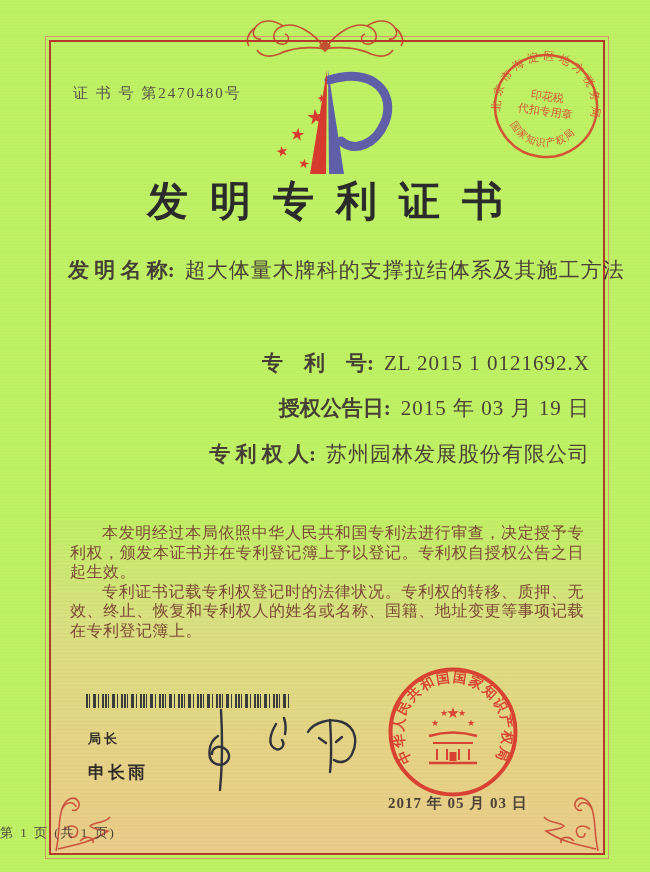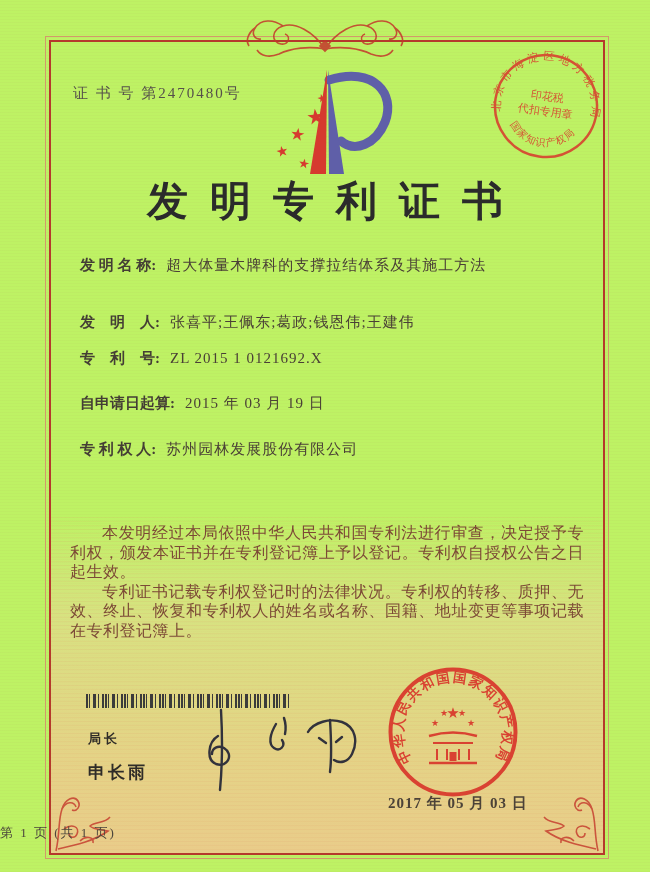--- a/index.html
+++ b/index.html
@@ -20,21 +20,21 @@
   }
   .frame-outer{position:absolute;left:45px;top:36px;right:41px;bottom:13px;border:1px solid #d29a6a;z-index:1;}
   .frame-inner{position:absolute;left:49px;top:40px;right:45px;bottom:17px;border:2px solid #b5382c;z-index:1;}
   .cert-no{position:absolute;left:73px;top:84px;z-index:2;font-size:15px;letter-spacing:2px;color:#55504a;}
   .logo{position:absolute;left:262px;top:64px;z-index:2;}
   .tax-seal{position:absolute;left:490px;top:50px;z-index:3;transform:rotate(8deg);opacity:.85;}
   .title{
     position:absolute;left:0;right:0;top:174px;z-index:2;text-align:center;
     font-size:41px;font-weight:700;color:#2b2b2b;letter-spacing:22px;text-indent:22px;
   }
-  .frow{position:absolute;left:80px;right:60px;z-index:2;font-size:15px;color:#433b32;white-space:nowrap;}
+  .frow{position:absolute;left:68px;right:60px;z-index:2;font-size:21px;color:#433b32;white-space:nowrap;text-align:right;}
   .flabel{font-weight:700;color:#443e35;margin-right:10px;}
   .fvalue{color:#4a4036;letter-spacing:1px;}
   .paras{position:absolute;left:70px;top:523px;width:514px;z-index:2;
     font-size:16px;line-height:19.5px;color:#7c4936;text-align:justify;letter-spacing:.5px;}
   .paras p{margin:0;text-indent:2em;}
   .barcode{position:absolute;left:86px;top:694px;width:204px;height:14px;z-index:2;
     background:repeating-linear-gradient(90deg,#3b3b3b 0 2px,transparent 2px 3px,#3b3b3b 3px 4px,transparent 4px 7px,#3b3b3b 7px 10px,transparent 10px 12px,#3b3b3b 12px 13px,transparent 13px 16px,#3b3b3b 16px 18px,transparent 18px 19px);}
   .director-title{position:absolute;left:88px;top:730px;z-index:2;
     font-family:Liberation Serif, serif;font-size:13px;font-weight:700;color:#2f2c28;letter-spacing:3px;}
   .director-name{position:absolute;left:88px;top:761px;z-index:2;
@@ -123,28 +123,25 @@
     </text>
     <text x="56" y="50" font-size="11" fill="#d9382c" text-anchor="middle">印花税</text>
     <text x="56" y="65" font-size="11" fill="#d9382c" text-anchor="middle">代扣专用章</text>
   </svg>
 
   <div class="title">发明专利证书</div>
 
   <div class="frow" style="top:256px">
     <span class="flabel">发 明 名 称:</span><span class="fvalue">超大体量木牌科的支撑拉结体系及其施工方法</span>
   </div>
-  <div class="frow" style="top:313px">
-    <span class="flabel">发　明　人:</span><span class="fvalue">张喜平;王佩东;葛政;钱恩伟;王建伟</span>
-  </div>
   <div class="frow" style="top:349px">
     <span class="flabel">专　利　号:</span><span class="fvalue">ZL 2015 1 0121692.X</span>
   </div>
   <div class="frow" style="top:394px">
-    <span class="flabel">自申请日起算:</span><span class="fvalue">2015 年 03 月 19 日</span>
+    <span class="flabel">授权公告日:</span><span class="fvalue">2015 年 03 月 19 日</span>
   </div>
   <div class="frow" style="top:440px">
     <span class="flabel">专 利 权 人:</span><span class="fvalue">苏州园林发展股份有限公司</span>
   </div>
 
   <div class="paras">
     <p>本发明经过本局依照中华人民共和国专利法进行审查，决定授予专利权，颁发本证书并在专利登记簿上予以登记。专利权自授权公告之日起生效。</p>
     <p>专利证书记载专利权登记时的法律状况。专利权的转移、质押、无效、终止、恢复和专利权人的姓名或名称、国籍、地址变更等事项记载在专利登记簿上。</p>
   </div>
 

